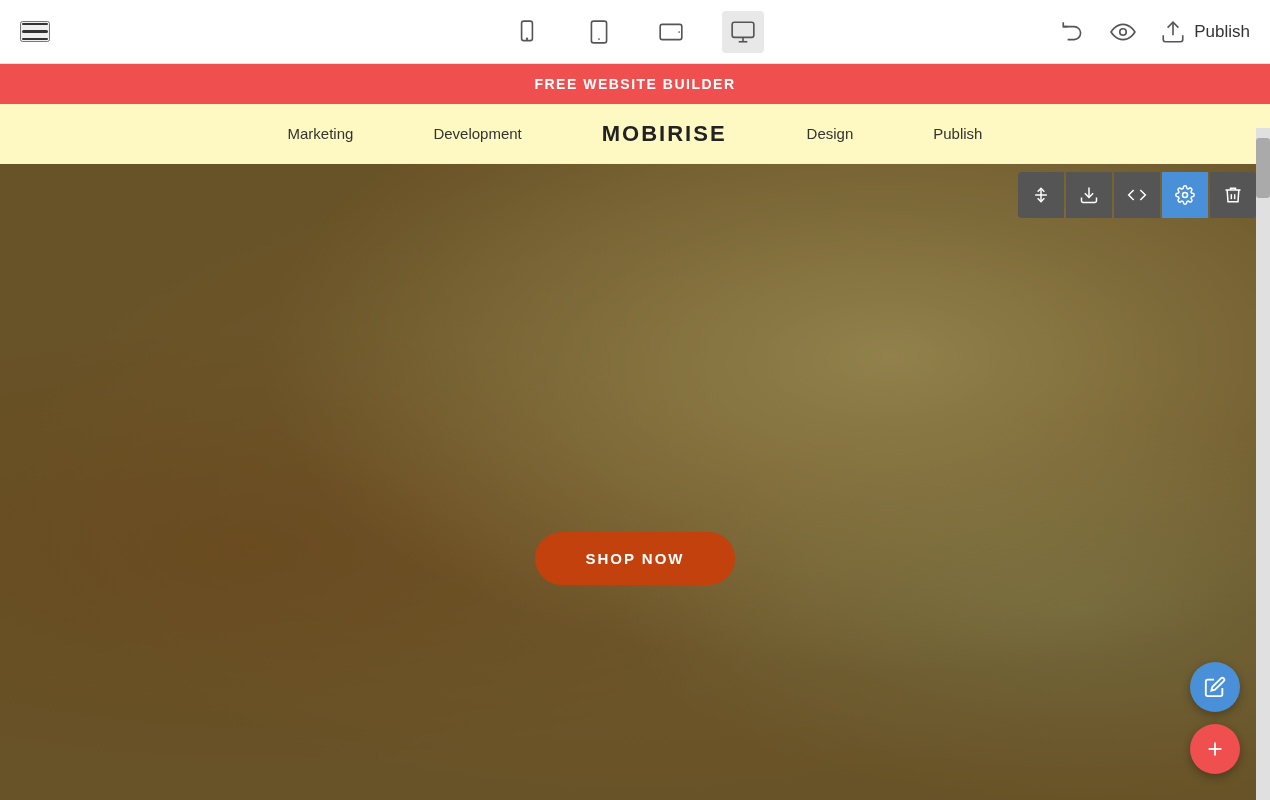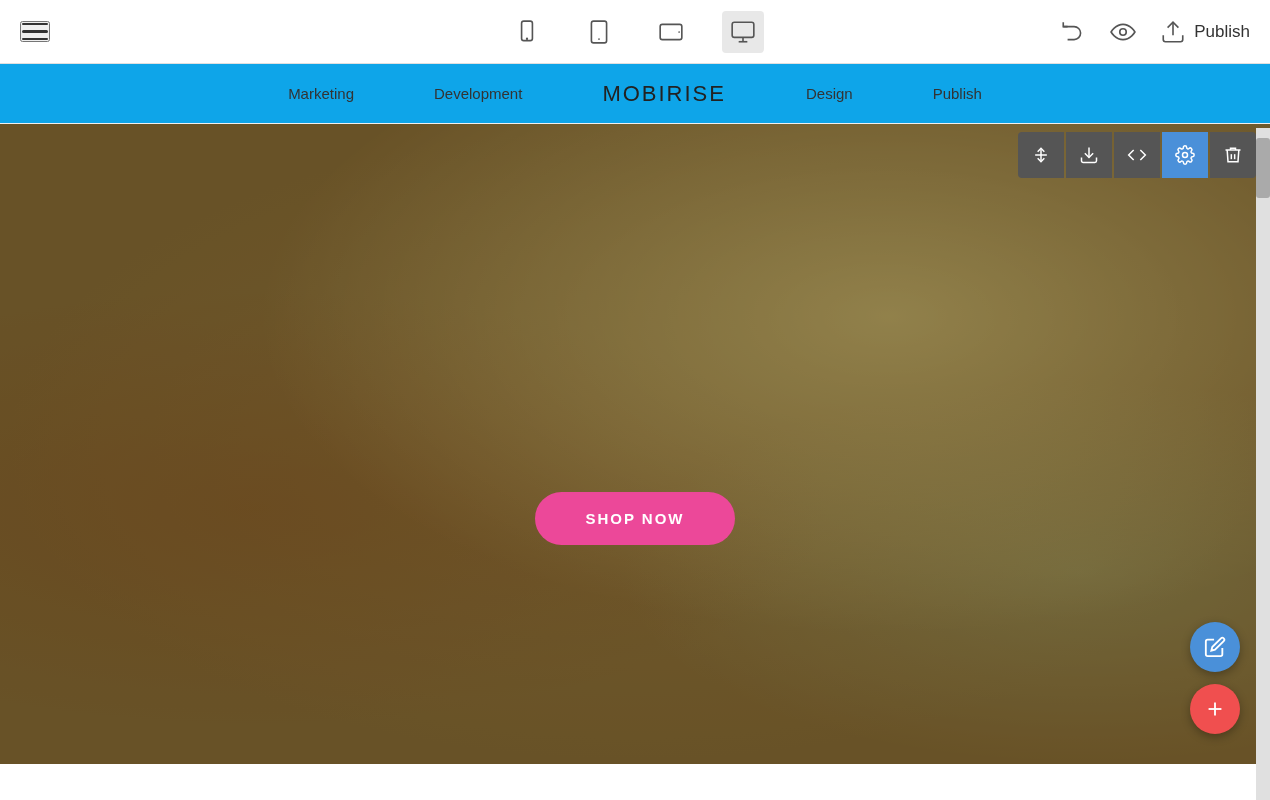--- a/index.html
+++ b/index.html
@@ -123,30 +123,30 @@
       color: #fff;
       font-size: 14px;
       font-weight: 700;
       letter-spacing: 1.5px;
     }
 
     
     .site-nav {
       width: 100%;
       height: 60px;
-      background: #0ea5e9;
+      background: #fef9c3;
       display: flex;
       align-items: center;
       justify-content: center;
       gap: 80px;
       border-bottom: 1px solid #f0f0f0;
     }
     .site-nav .logo {
       font-size: 22px;
-      font-weight: 400;
+      font-weight: 700;
       letter-spacing: 2px;
       color: #222;
     }
     .site-nav a {
       text-decoration: none;
       color: #333;
       font-size: 15px;
     }
 
     
@@ -191,21 +191,21 @@
       font-weight: 900;
       color: #1a1a1a;
       line-height: 1.0;
       letter-spacing: -1px;
       text-shadow: none;
     }
 
     .hero-cta {
       margin-top: 63px;
       display: inline-block;
-      background: #ec4899;
+      background: #c2410c;
       color: #fff;
       font-size: 15px;
       font-weight: 700;
       letter-spacing: 2px;
       padding: 18px 50px;
       border-radius: 40px;
       border: none;
       cursor: pointer;
     }
 
@@ -374,20 +374,23 @@
         <polyline points="17 8 12 3 7 8"></polyline>
         <line x1="12" y1="3" x2="12" y2="15"></line>
       </svg>
       <span>Publish</span>
     </button>
   </div>
 </div>
 
 <div class="main-area">
 
+  <div class="promo-banner">
+    <span>FREE WEBSITE BUILDER</span>
+  </div>
 
   <nav class="site-nav">
     <a href="#">Marketing</a>
     <a href="#">Development</a>
     <div class="logo">MOBIRISE</div>
     <a href="#">Design</a>
     <a href="#">Publish</a>
   </nav>
 
   <section class="hero-section">

